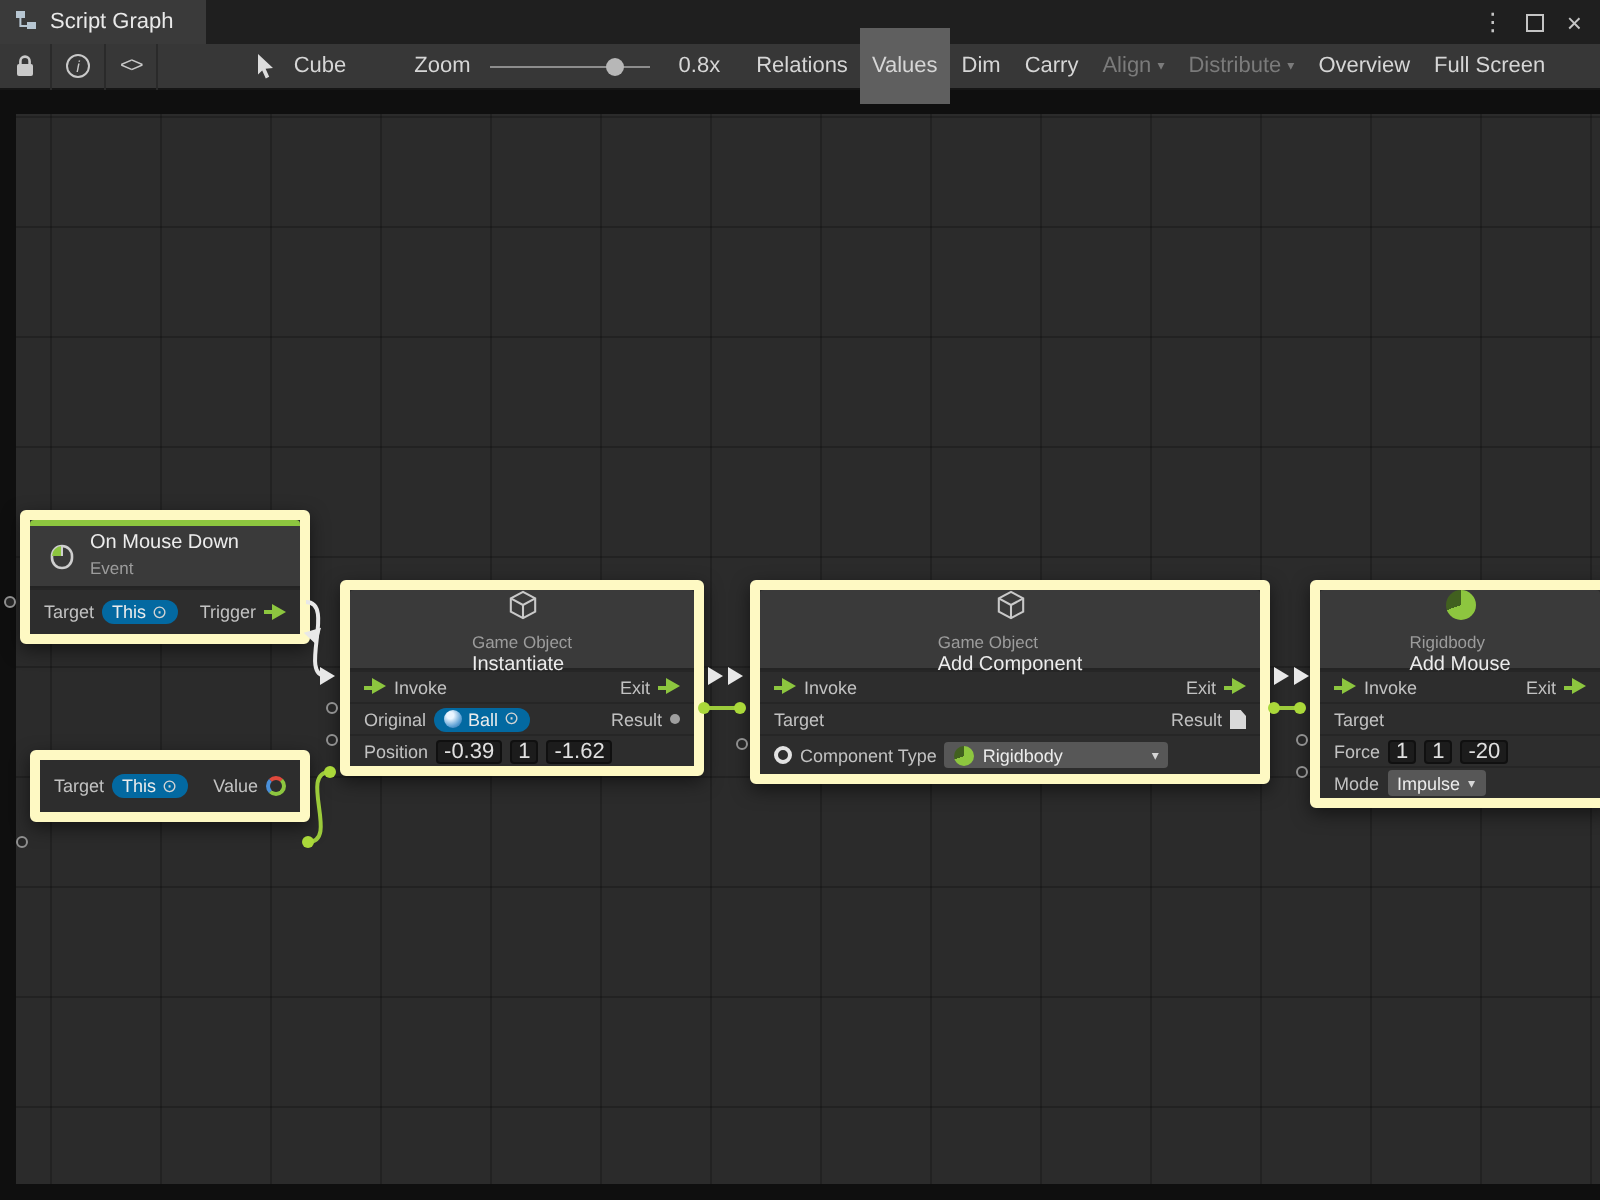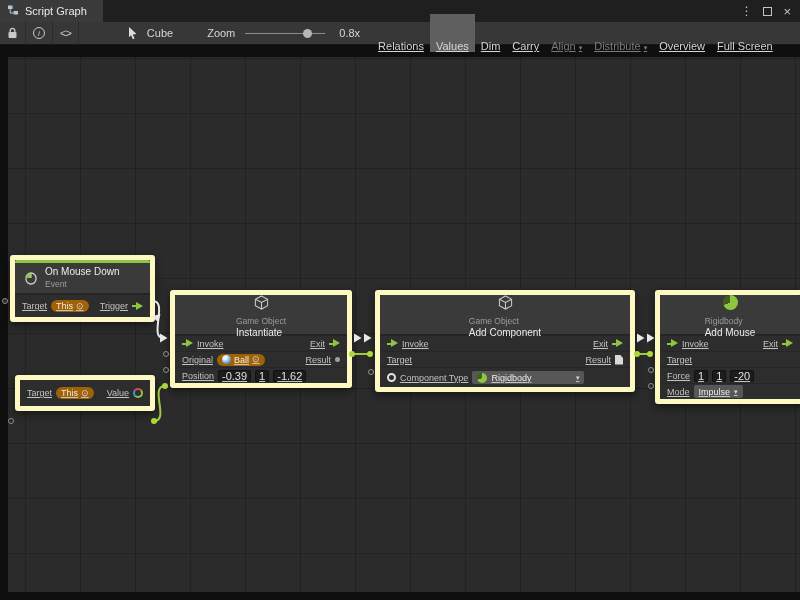--- a/index.html
+++ b/index.html
@@ -25,21 +25,21 @@
   .tdiv { width:1px; height:23px; background:#2a2a2a; flex:none; }
   .tlabel { padding:0 2px; }
   .code { color:#c9c9c9; letter-spacing:-1px; font-size:11px; }
   .info-circle { width:12px; height:12px; border:1px solid #c9c9c9; border-radius:50%;
                  font-size:8px; font-style:italic; color:#c9c9c9; display:flex;
                  align-items:center; justify-content:center; }
   .slider { position:relative; width:80px; height:23px; margin-left:8px; flex:none; }
   .slider .track { position:absolute; left:0; right:0; top:11px; height:1.5px; background:#8d8d8d; }
   .slider .handle { position:absolute; left:58px; top:7px; width:9px; height:9px;
                     border-radius:50%; background:#b7b7b7; }
-  .tbtn { padding:0 6px; height:38px; display:flex; align-items:flex-end; gap:3px;text-decoration:underline; }
+  .tbtn { padding:0 6px; height:38px; display:flex; align-items:center; gap:3px; }
   .tbtn.selected { background:#5f5f5f; }
   .tbtn.disabled { color:#7b7b7b; }
   .tbtn .bcaret { font-size:7px; }
 
   
   .graph { position:absolute; top:45px; left:0; right:0; bottom:0; background:#0f0f0f; overflow:hidden; }
   .canvas { position:absolute; left:8px; top:12px; right:0; bottom:8px; background-color:#2b2b2b;
     background-image:
       linear-gradient(to right, rgba(0,0,0,.22) 1px, transparent 1px),
       linear-gradient(to bottom, rgba(0,0,0,.22) 1px, transparent 1px);
@@ -56,25 +56,25 @@
           box-shadow:0 3px 9px rgba(0,0,0,.5); z-index:2; }
   .accent { height:3px; background:#8dc63f; border-radius:2px 2px 0 0; }
   .nhead { display:flex; align-items:center; gap:6px; padding:0 8px; background:#3a3a3a;
            border-bottom:1px solid #242424; border-radius:2px 2px 0 0; height:33px; }
   .nhead.tall { height:40px;flex-direction:column; }
   .htext { display:flex; flex-direction:column; line-height:1.25; }
   .cat { font-size:8.5px; color:#9c9c9c; }
   .ttl { font-size:10px; color:#ececec; }
   .nicon { width:16px; display:flex; align-items:center; justify-content:center; flex:none; }
   .nrow { display:flex; align-items:center; gap:4px; padding:0 7px; height:16px; background:#2d2d2d;
-          border-top:1px solid #262626; font-size:9px; color:#c2c2c2; white-space:nowrap; overflow:hidden;text-decoration:underline; }
+          border-top:1px solid #262626; font-size:9px; color:#c2c2c2; white-space:nowrap; overflow:hidden; }
   .nrow:first-of-type { border-top:none; }
   .spacer { flex:1; }
   .plabel { flex:none; }
-  .chip { display:inline-flex; align-items:center; gap:3px; background:#a16207; border-radius:8px;
+  .chip { display:inline-flex; align-items:center; gap:3px; background:#0369a1; border-radius:8px;
           padding:0 5px; height:12px; font-size:9px; color:#ececec; flex:none; }
   .tgt { font-size:9px; color:#d4d4d4; line-height:1; }
   .num { background:#1c1c1c; border:1px solid #101010; border-radius:2px; padding:0 3px; height:12px;
          line-height:10px; font-size:11px; color:#e0e0e0; flex:none; }
   .w1 { min-width:13px; } .w2 { min-width:22px; } .w3 { min-width:30px; }
   .dd { display:inline-flex; align-items:center; gap:4px; background:#575757; border-radius:2px;
         padding:0 5px; height:13px; font-size:9px; color:#ececec; flex:none; }
   .dd.wide { width:112px; }
   .dd .spacer { flex:1; }
   .caret { font-size:7px; color:#d6d6d6; }

